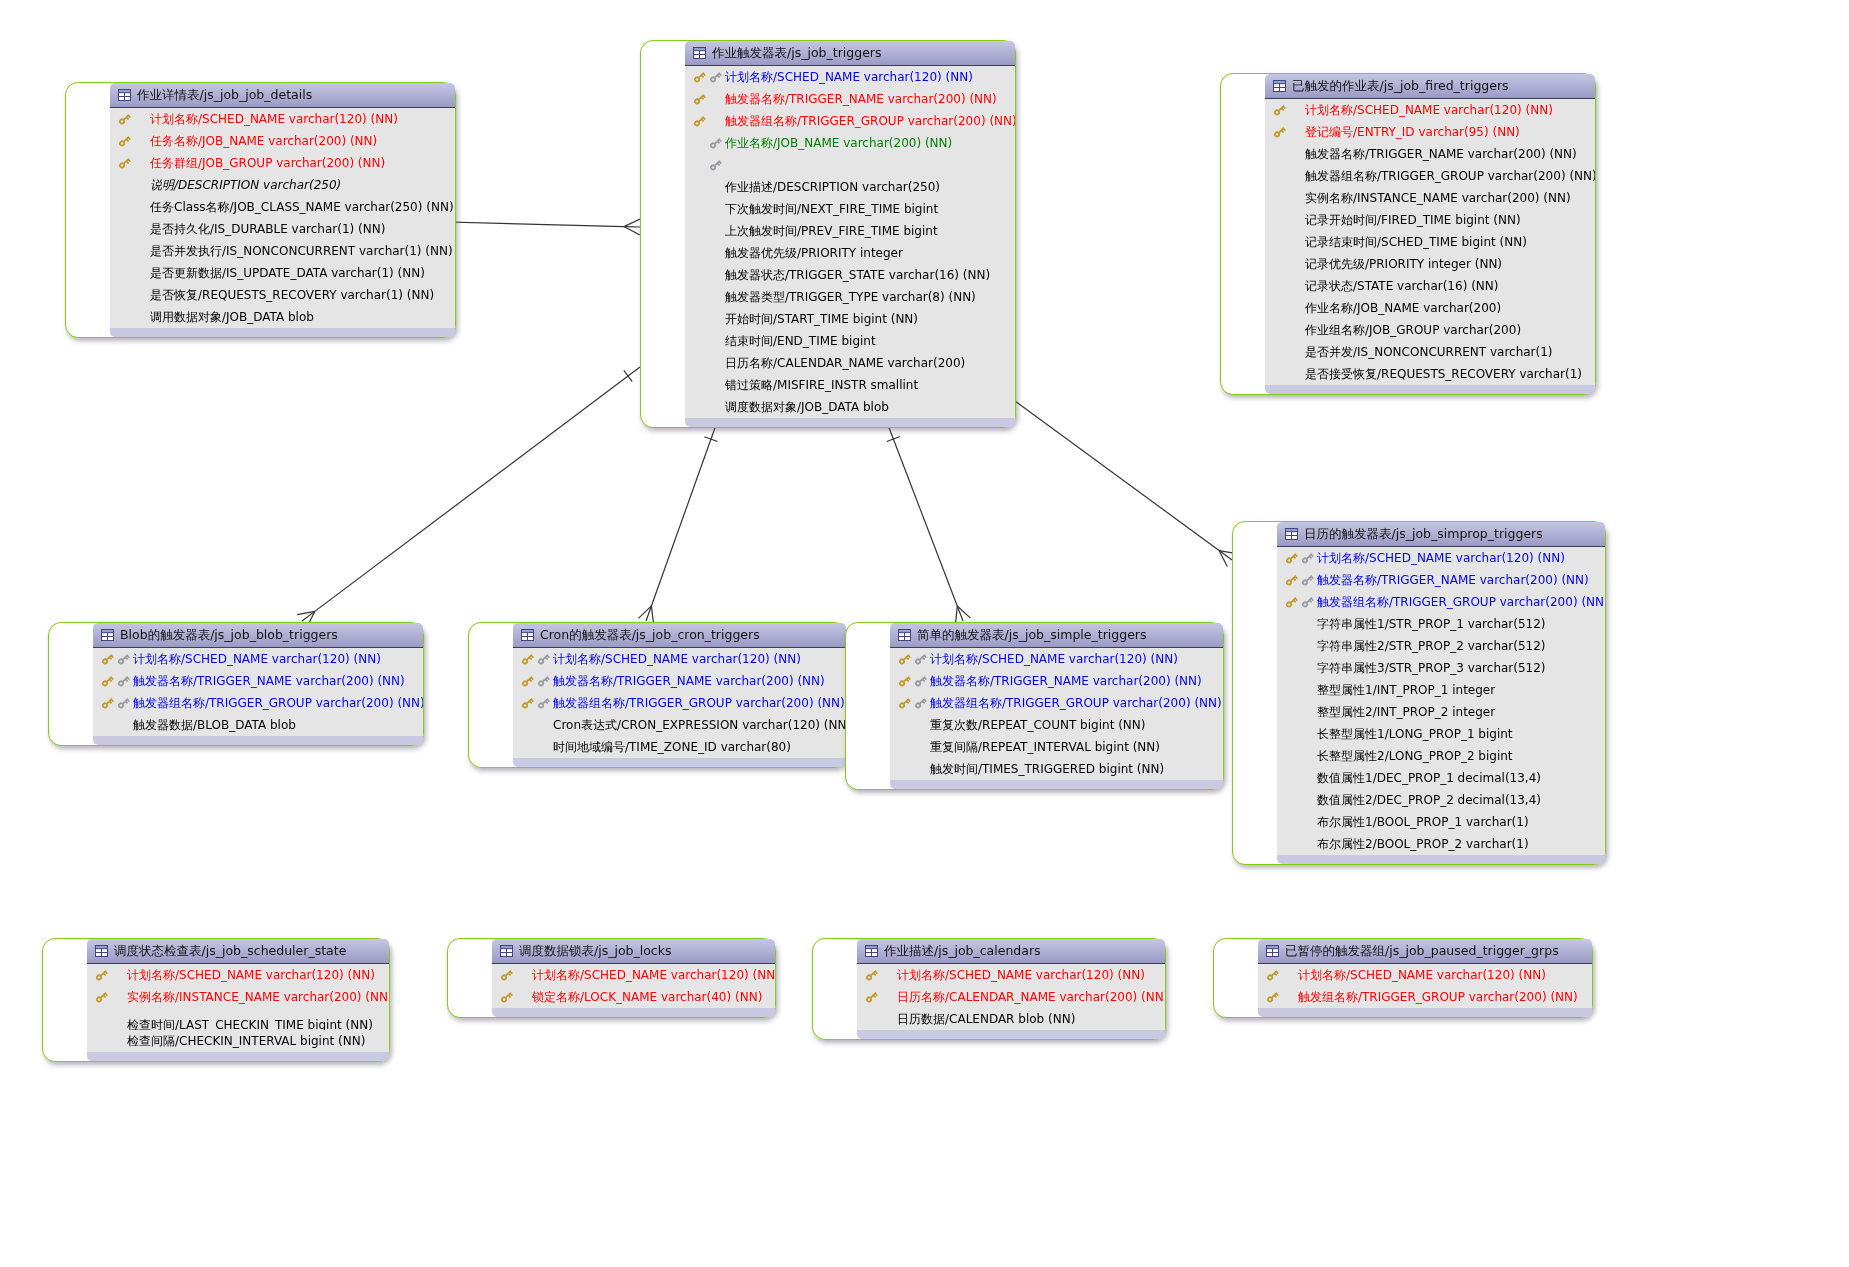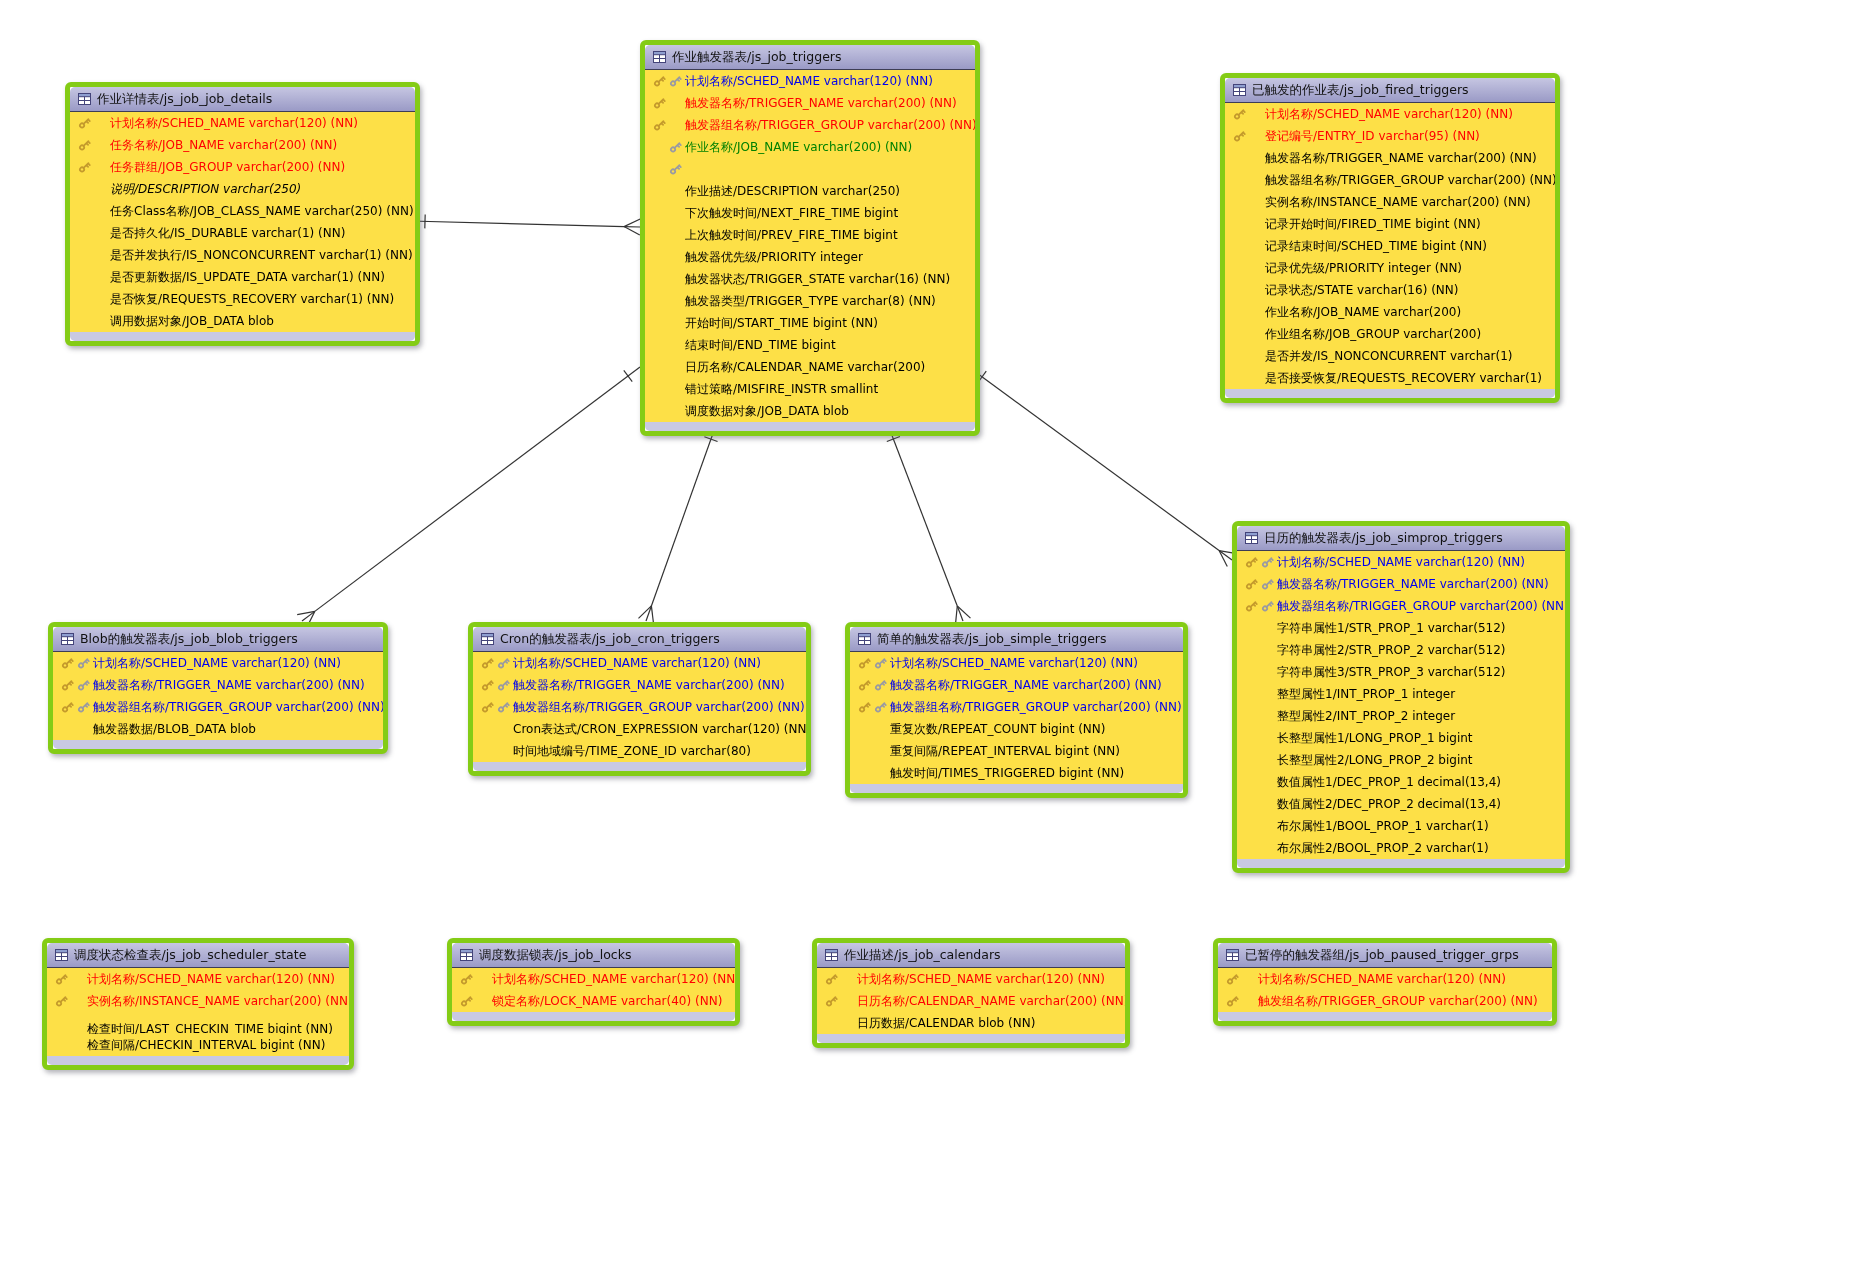--- a/index.html
+++ b/index.html
@@ -3,34 +3,35 @@
 <meta charset="utf-8">
 <style>
   html,body{margin:0;padding:0;background:#ffffff;}
   body{font-family:"DejaVu Sans","Liberation Sans",sans-serif;}
   .canvas{position:relative;width:1849px;height:1267px;background:#ffffff;overflow:hidden;}
   #connector-layer{position:absolute;left:0;top:0;z-index:1;}
   #tables-layer{position:absolute;left:0;top:0;width:100%;height:100%;z-index:2;}
   .table-card{
     position:absolute;
     background:#ffffff;
-    border:5px solid #84cc16;
-    border-radius:6px;
+    border:1px solid #84cc16;
+    border-radius:13px;
     box-shadow:2px 3px 5px rgba(90,90,105,0.45);
+    padding-left:44px;
   }
   .table-header{
     height:24px;
     display:flex;align-items:center;gap:6px;
     padding:0 8px;
     background:linear-gradient(#c6c6e2,#9a9ac6);
     border-bottom:1px solid #3d3d55;
     border-radius:5px 5px 0 0;
   }
   .table-title{font-size:12.5px;color:#111;white-space:nowrap;overflow:hidden;}
-  .table-body{background:#fde047;}
+  .table-body{background:#e5e5e5;}
   .table-row{height:22px;display:flex;align-items:center;padding-left:6px;overflow:hidden;}
   .key-slots{width:34px;min-width:34px;display:flex;}
   .slot{width:16px;height:15px;display:flex;align-items:center;justify-content:center;}
   .row-text{font-size:12px;white-space:nowrap;}
   .table-footer{
     height:9px;
     background:#c9c9e2;
     border-radius:0 0 5px 5px;
   }
   .hdr-icon{display:flex;align-items:center;}

